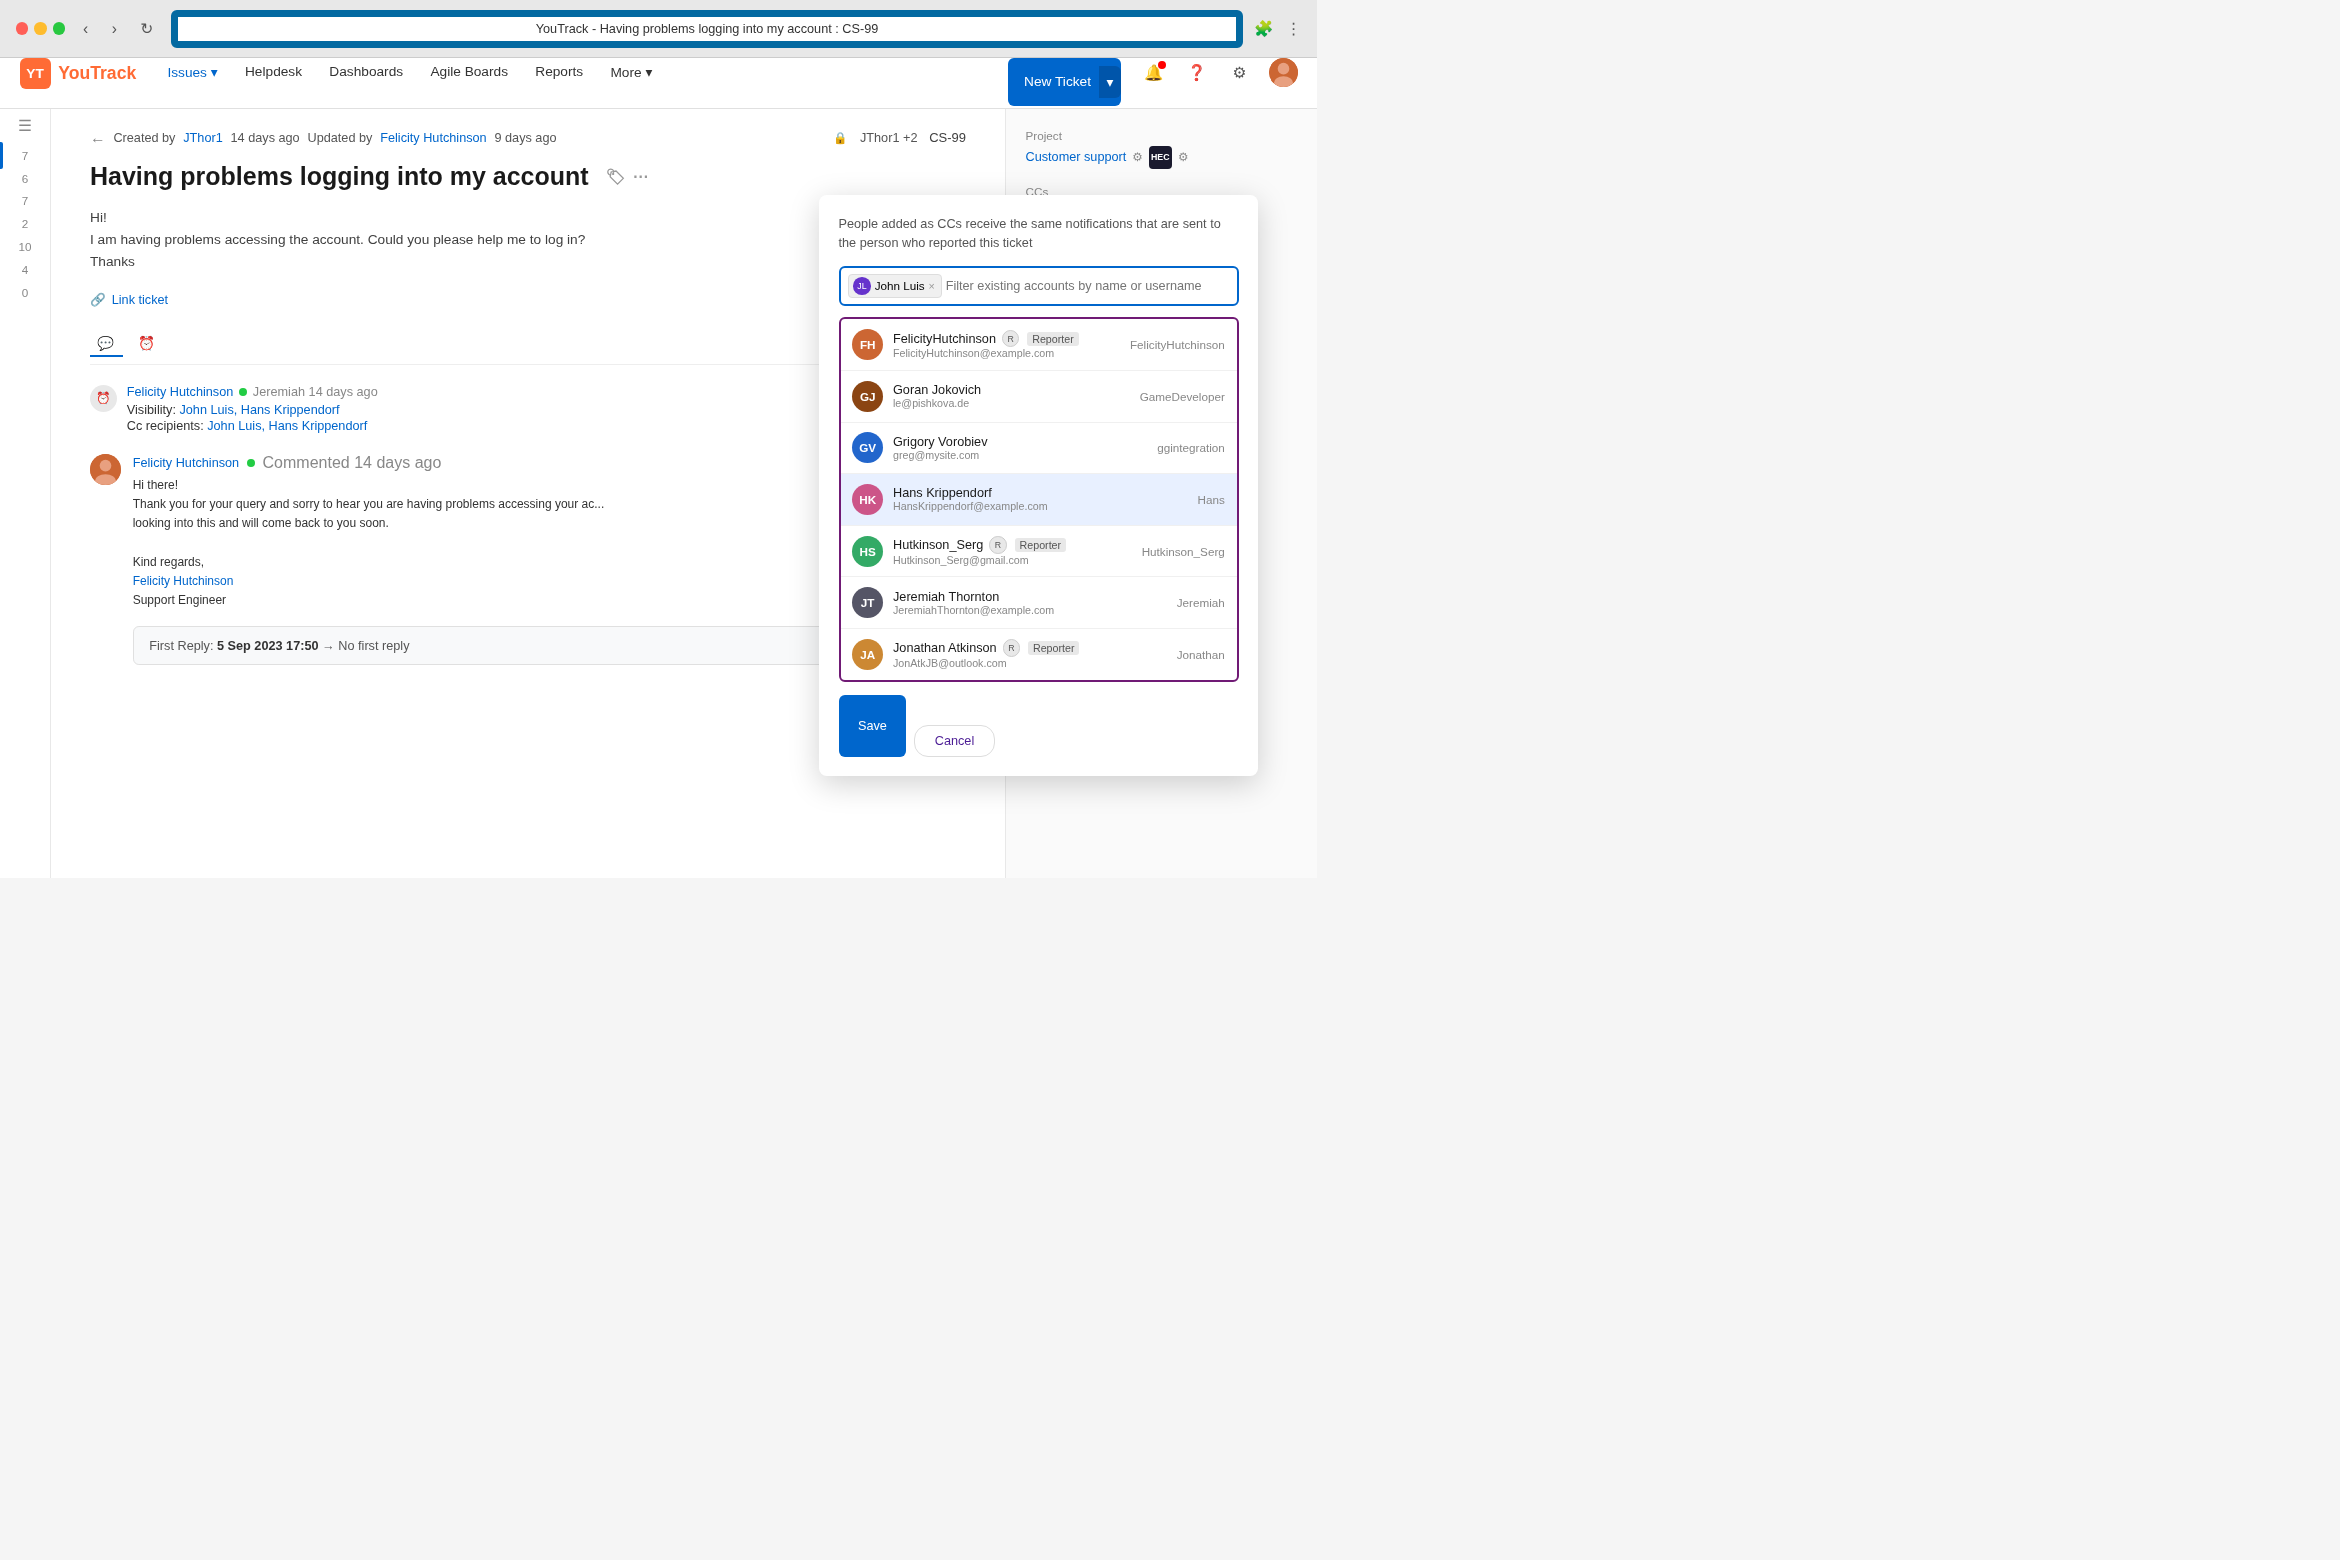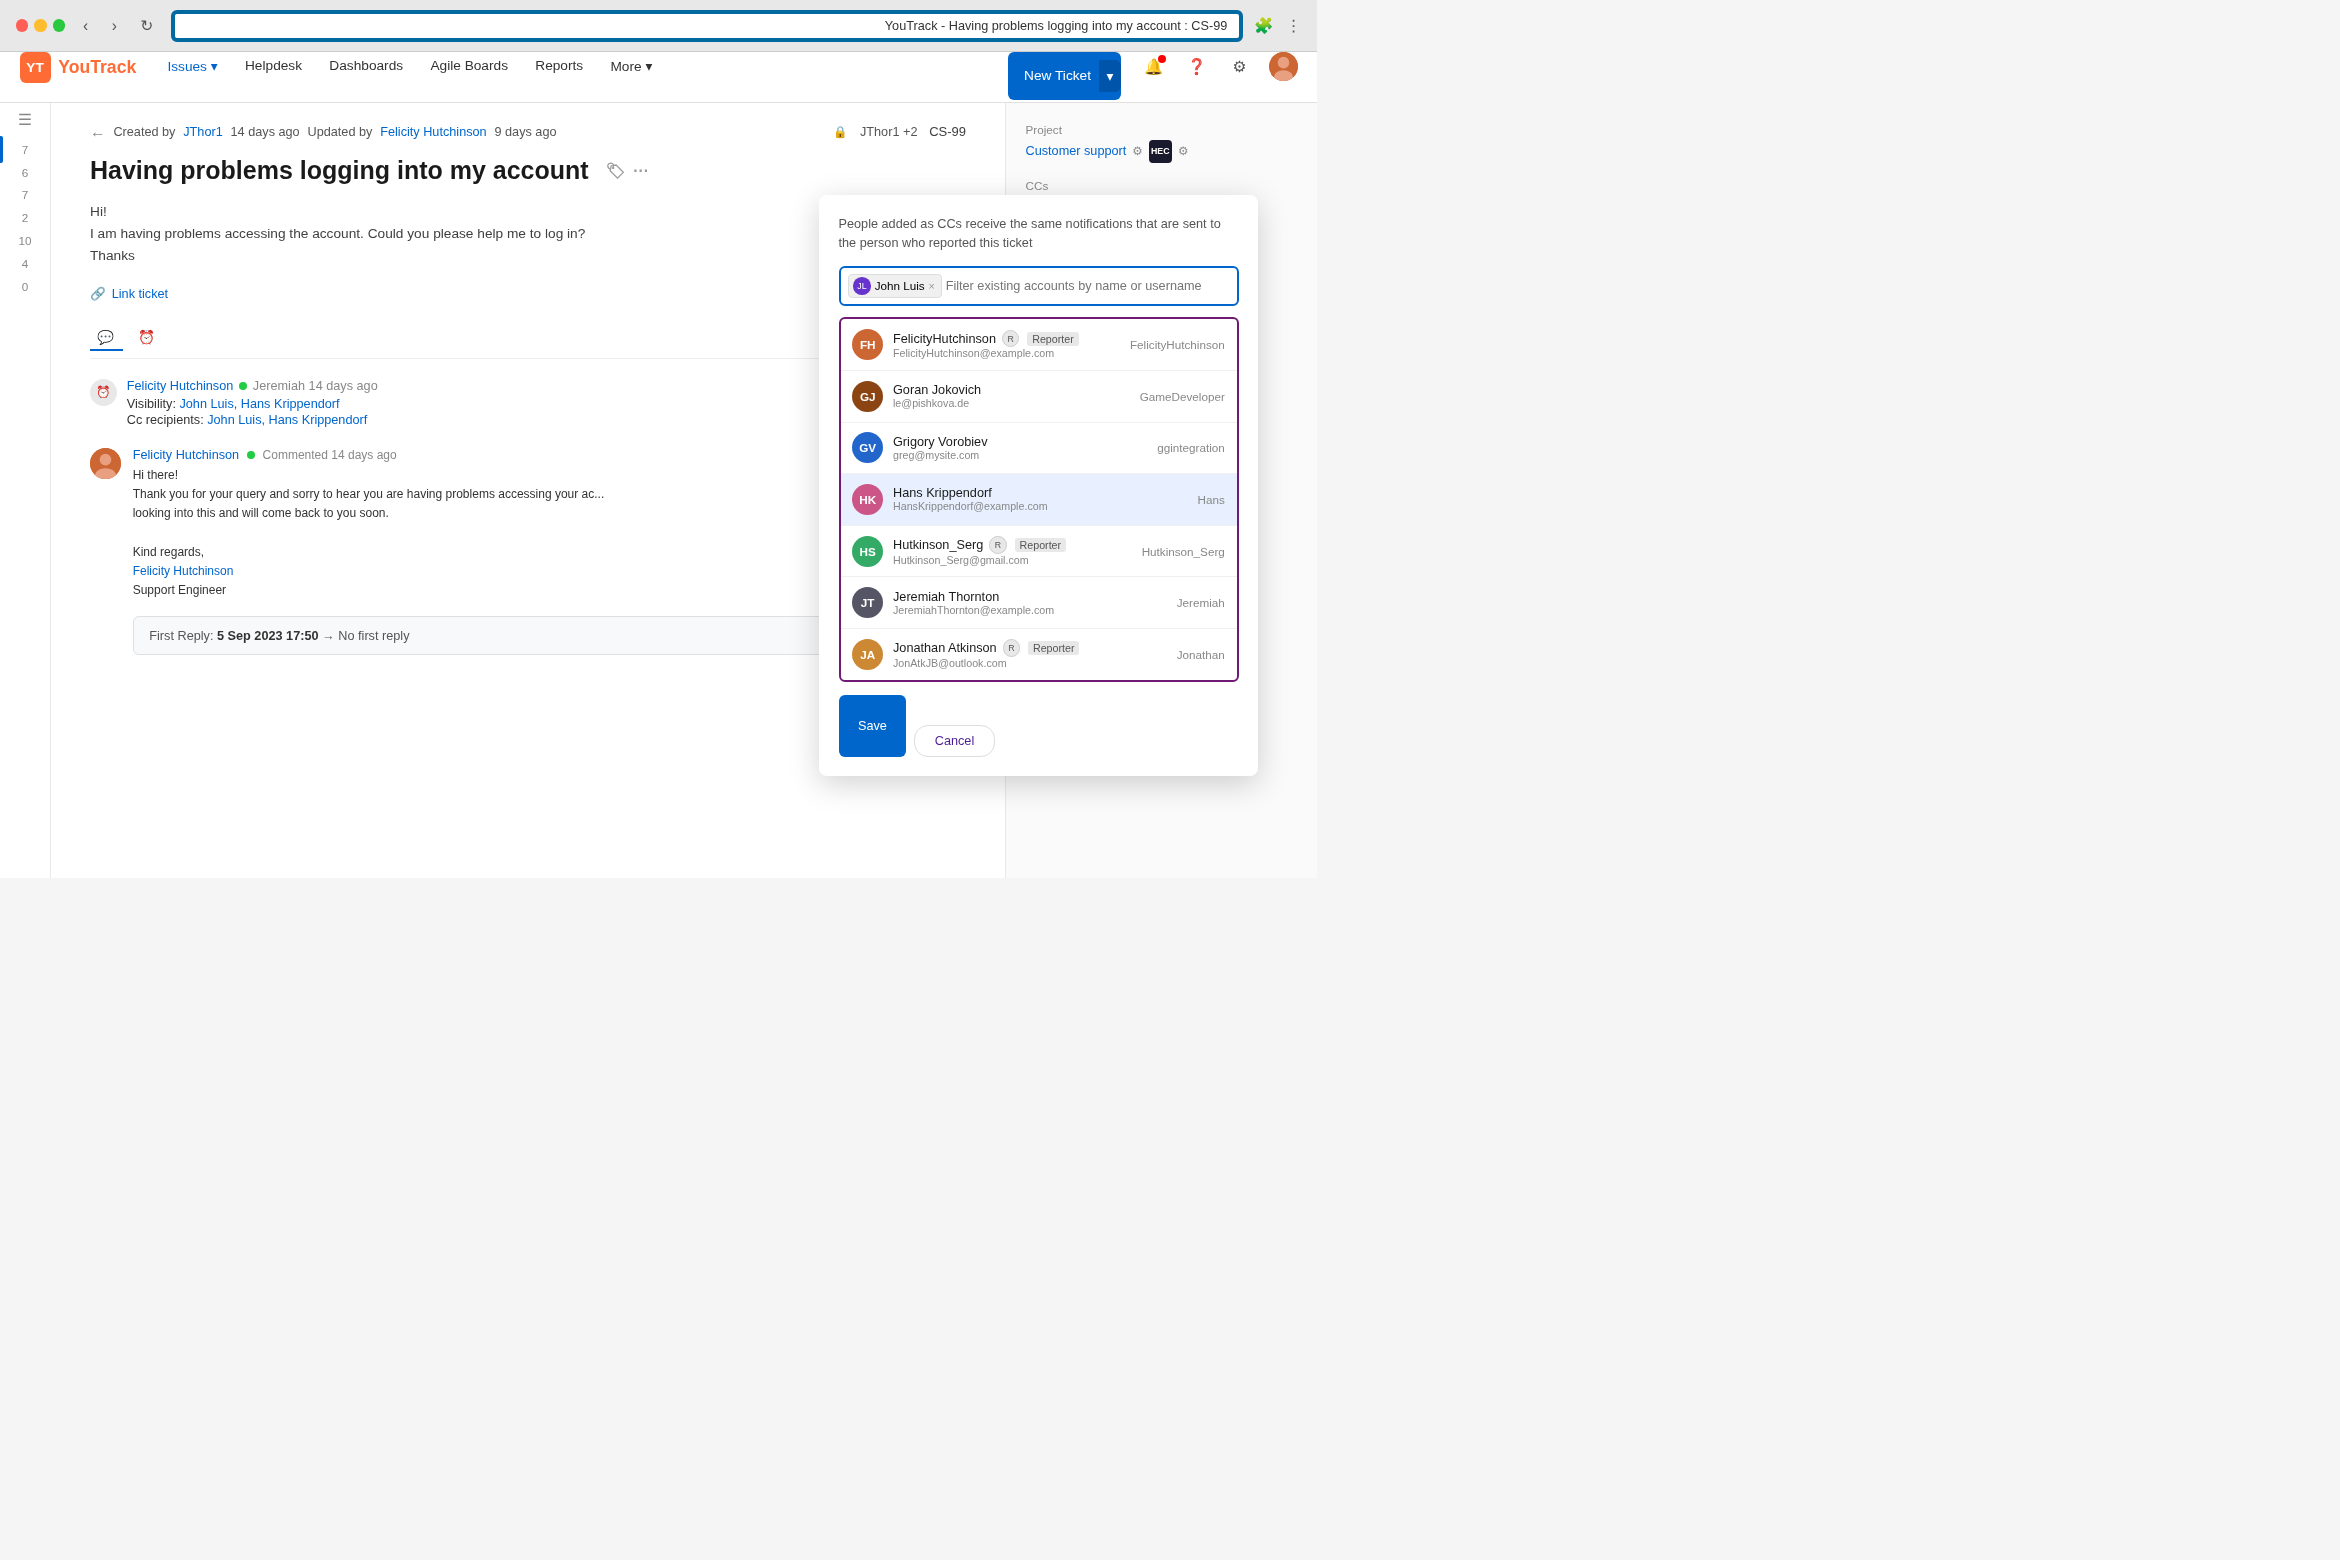--- a/index.html
+++ b/index.html
@@ -6,21 +6,21 @@
     body { font-family: -apple-system, BlinkMacSystemFont, 'Segoe UI', sans-serif; background: #f5f5f5; width: 1317px; height: 878px; overflow: hidden; }
 
     
     .browser-chrome { background: #e8e8e8; padding: 9.8px 15.6px; display: flex; align-items: center; gap: 11.7px; border-bottom: 1px solid #ccc; }
     .traffic-lights { display: flex; gap: 5.9px; }
     .tl { width: 12.7px; height: 12.7px; border-radius: 50%; }
     .tl-red { background: #ff5f57; }
     .tl-yellow { background: #febc2e; }
     .tl-green { background: #28c840; }
     .nav-btn { background: none; border: none; cursor: pointer; font-size: 15.6px; color: #555; padding: 2px 5.9px; }
-    .address-bar { flex: 1; background: white; border-radius: 5.9px; padding: 4.9px 11.7px; font-size: 12.7px; color: #333; text-align: right; border: 4px solid #0369a1; }
+    .address-bar { flex: 1; background: white; border-radius: 5.9px; padding: 4.9px 11.7px; font-size: 12.7px; color: #333; text-align: center; border: 7px solid #0369a1; }
     .browser-icons { display: flex; gap: 11.7px; color: #555; font-size: 15.6px; }
 
     
     .app { display: flex; flex-direction: column; height: calc(878px - 44px); background: white; }
 
     
     .topbar { display: flex; align-items: flex-start; padding: 0 19.5px; height: 51px; border-bottom: 1px solid #e0e0e0; background: white; gap: 3.9px; }
     .logo-area { display: flex; align-items: center; gap: 7.8px; margin-right: 15.6px; }
     .logo-box { background: #ff6b35; width: 31px; height: 31px; border-radius: 5.9px; display: flex; align-items: center; justify-content: center; color: white; font-weight: bold; font-size: 13.7px; }
     .logo-text { font-size: 17.6px; font-weight: 600; color: #1a1a1a; }
@@ -70,21 +70,21 @@
     .act-tab { padding: 3.9px 7.8px; cursor: pointer; color: #555; font-size: 13.7px; }
     .act-tab.active { color: #0066cc; border-bottom: 2px solid #0066cc; }
 
     
     .comment { display: flex; gap: 11.7px; margin-bottom: 23.4px; }
     .comment-avatar { width: 31px; height: 31px; border-radius: 50%; background: #cc6633; flex-shrink: 0; overflow: hidden; display: flex; align-items: center; justify-content: center; color: white; font-size: 11.7px; font-weight: 600; }
     .comment-body { flex: 1; }
     .comment-header { display: flex; align-items: center; gap: 7.8px; margin-bottom: 3.9px; }
     .comment-author { color: #0066cc; font-size: 12.7px; font-weight: 500; cursor: pointer; }
     .comment-status { width: 7.8px; height: 7.8px; background: #22cc44; border-radius: 50%; }
-    .comment-meta { font-size: 12px; color: #888; }
+    .comment-meta { font-size: 16px; color: #888; }
     .comment-text { font-size: 12px; color: #333; line-height: 1.6; }
     .comment-link { color: #0066cc; cursor: pointer; }
 
     
     .first-reply { background: #f8f9fa; border: 1px solid #e0e0e0; border-radius: 5.9px; padding: 11.7px 15.6px; font-size: 12.7px; color: #555; margin-top: 15.6px; }
     .first-reply strong { color: #333; }
 
     
     .right-sidebar { width: 312px; border-left: 1px solid #e8e8e8; background: #fafafa; padding: 19.5px; flex-shrink: 0; overflow-y: auto; }
     .sidebar-field { margin-bottom: 15.6px; }

